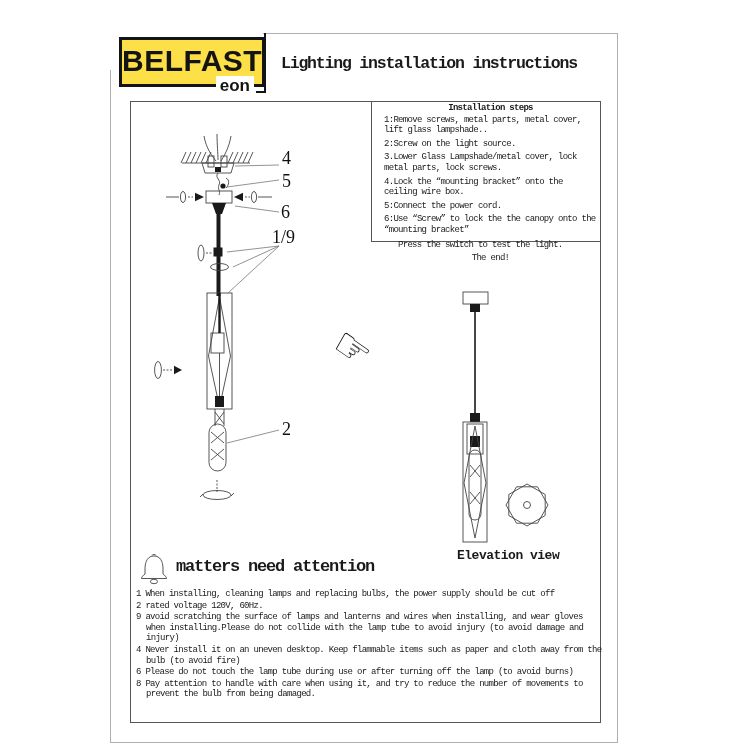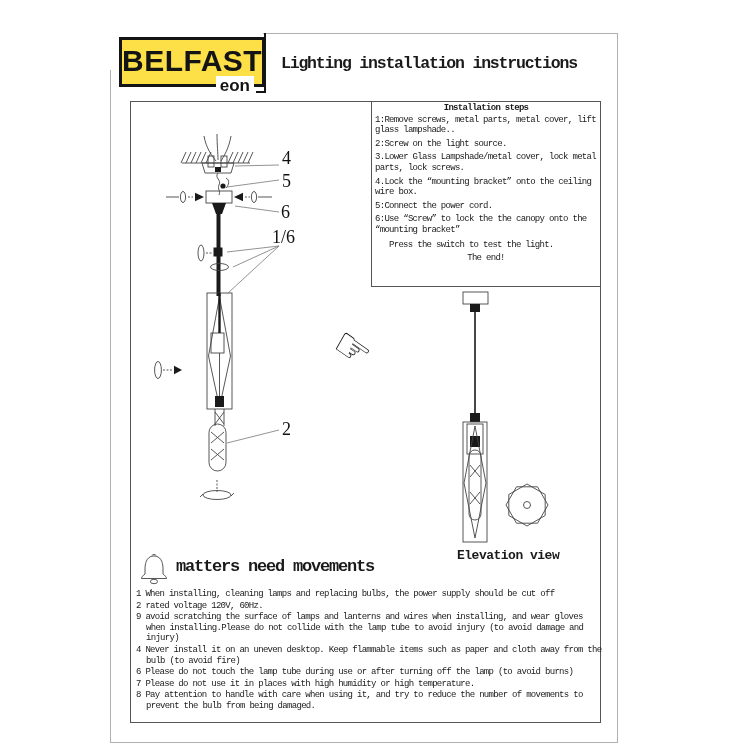--- a/index.html
+++ b/index.html
@@ -22,22 +22,22 @@
   .logo-sub { position:absolute; right:8px; bottom:-12px; background:#fff; padding:0 4px;
               font-family:"Liberation Sans", sans-serif; font-weight:700; font-size:17px; color:#141414;margin-left:20px; }
   .header-divider { position:absolute; left:264px; top:33px; width:2px; height:60px; background:#141414; }
   .header-divider-foot { position:absolute; left:256px; top:91px; width:9px; height:2px; background:#141414; }
 
   .header-title { position:absolute; left:281px; top:54px; font-size:16.5px; letter-spacing:-1.2px;
                   font-weight:600; white-space:nowrap; }
 
   
   .inner-box { position:absolute; left:130px; top:101px; width:471px; height:622px; border:1px solid #555; }
-  .steps-box { position:absolute; left:371px; top:101px; width:230px; height:186px;
-               border-left:1px solid #555; border-bottom:1px solid #555; padding:2px 4px 0 3px; }
+  .steps-box { position:absolute; left:371px; top:101px; width:230px; height:141px;
+               border-left:1px solid #555; border-bottom:1px solid #555; padding:2px 4px 0 12px; }
   .steps-box p { font-size:9px; line-height:1.18; letter-spacing:-0.7px; margin-bottom:3px; }
   .steps-title { text-align:center; font-weight:700; margin-bottom:1px !important; }
   .steps-press { padding-left:14px; margin-top:4px; }
   .steps-end { text-align:center; }
 
   
   .callout { position:absolute; font-family:"Liberation Serif", serif; font-size:18px; color:#111; }
 
   
   .hand { position:absolute; left:334px; top:324px; font-family:"DejaVu Sans", sans-serif;
@@ -191,21 +191,21 @@
       <path class="lnt" d="M279,246 L227,252"></path>
       <path class="lnt" d="M279,246 L233,267"></path>
       <path class="lnt" d="M279,246 L228,293"></path>
       <path class="lnt" d="M227,443 L279,430"></path>
     </g>
   </svg>
 
   <span class="callout" style="left:282px; top:148px;">4</span>
   <span class="callout" style="left:282px; top:171px;">5</span>
   <span class="callout" style="left:281px; top:202px;">6</span>
-  <span class="callout" style="left:272px; top:227px;">1/6</span>
+  <span class="callout" style="left:272px; top:227px;">1/9</span>
   <span class="callout" style="left:282px; top:419px;">2</span>
 
   <span class="hand">☞</span>
 
   <svg style="left:430px; top:285px;" width="145" height="262" viewBox="430 285 145 262">
     <g>
       <rect class="ln" x="463" y="292" width="25" height="12"></rect>
       <rect class="fil" x="470" y="304" width="10" height="8"></rect>
     </g>
     <path d="M475,312 L475,413" stroke="#1a1a1a" stroke-width="1.6" fill="none"></path>
@@ -225,25 +225,24 @@
       <circle class="ln" cx="527" cy="505" r="3.5"></circle>
     </g>
   </svg>
   <div class="elev-caption">Elevation view</div>
 
   <svg class="attn-bell" width="32" height="34" viewBox="0 0 32 34">
     <path class="ln" stroke-width="1.4" d="M16,4 C10,4 7,9 7,17 L7,22 C5,23.5 3.5,25 3.5,26.5 L28.5,26.5 C28.5,25 27,23.5 25,22 L25,17 C25,9 22,4 16,4 Z"></path>
     <path class="ln" stroke-width="1.4" d="M14,3.5 C14,2.2 18,2.2 18,3.5"></path>
     <ellipse class="ln" stroke-width="1.2" cx="16" cy="29.5" rx="3.6" ry="2.2"></ellipse>
   </svg>
-  <div class="attn-title">matters need movements</div>
+  <div class="attn-title">matters need attention</div>
 
   <div class="attn-list">
     <div class="item">1 When installing, cleaning lamps and replacing bulbs, the power supply should be cut off</div>
     <div class="item">2 rated voltage 120V, 60Hz.</div>
     <div class="item">9 avoid scratching the surface of lamps and lanterns and wires when installing, and wear gloves when installing.Please do not collide with the lamp tube to avoid injury (to avoid damage and injury)</div>
     <div class="item">4 Never install it on an uneven desktop. Keep flammable items such as paper and cloth away from the bulb (to avoid fire)</div>
     <div class="item">6 Please do not touch the lamp tube during use or after turning off the lamp (to avoid burns)</div>
-    <div class="item">7 Please do not use it in places with high humidity or high temperature.</div>
     <div class="item">8 Pay attention to handle with care when using it, and try to reduce the number of movements to prevent the bulb from being damaged.</div>
   </div>
 
 </div>
 
 </body></html>

